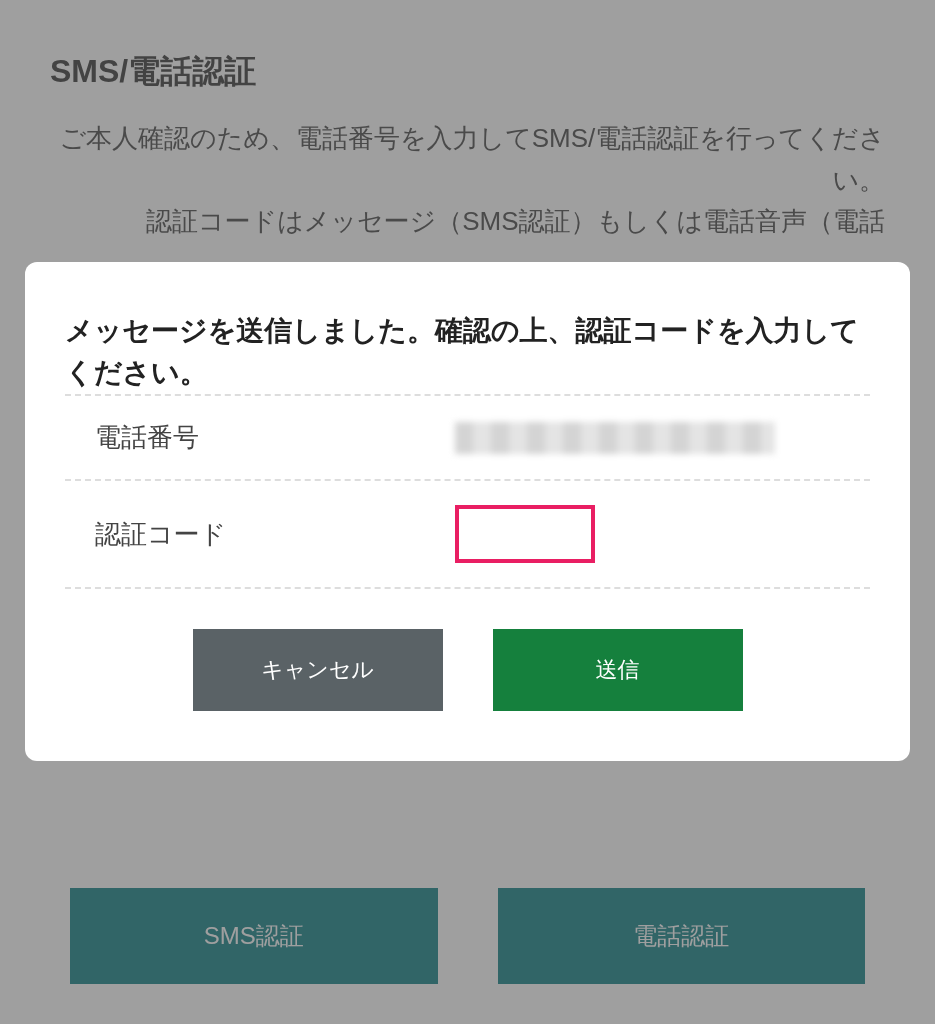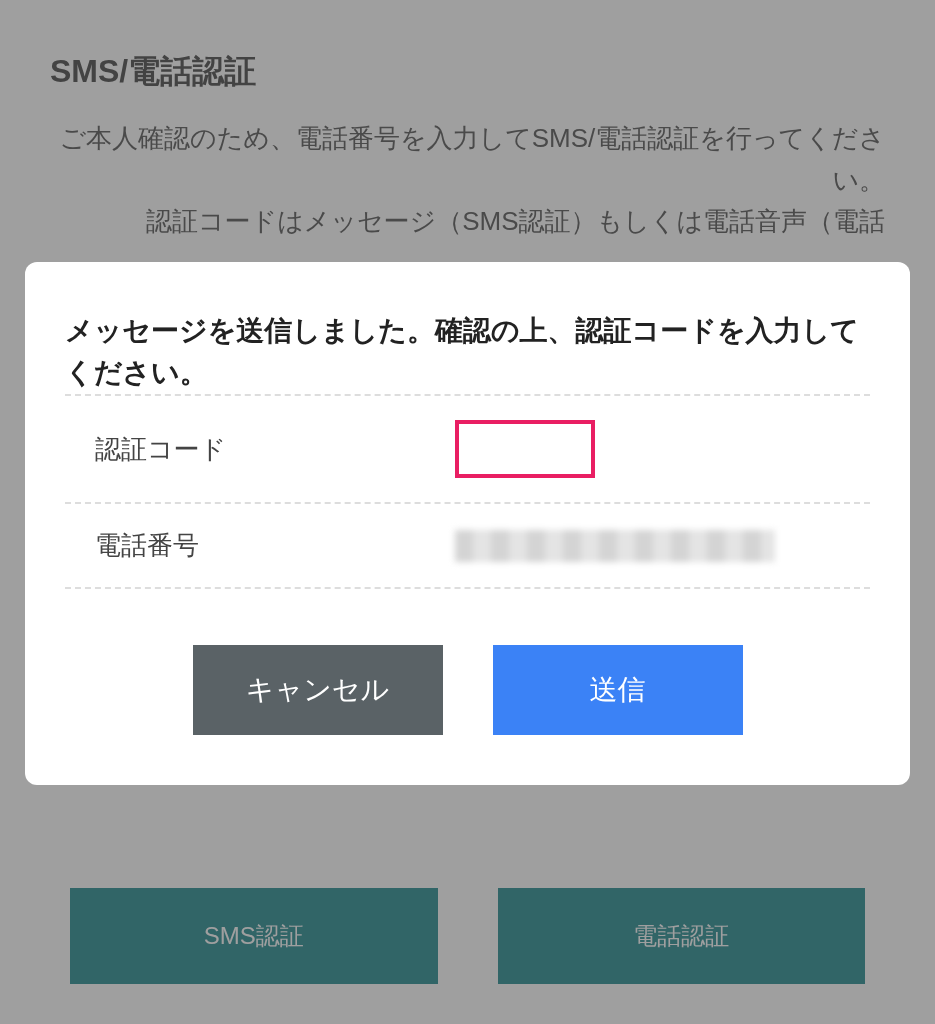--- a/index.html
+++ b/index.html
@@ -113,31 +113,30 @@
     }
     .modal-buttons {
       display: flex;
       justify-content: center;
       gap: 50px;
       margin-top: 40px;
     }
     .modal-btn {
       width: 250px;
       padding: 26px 0;
-      font-size: 28px;
+      font-size: 22px;
       color: #fff;
       border: none;
       cursor: pointer;
-      margin-top: 16px;
     }
     .btn-cancel {
       background: #5a6266;
     }
     .btn-submit {
-      background: #3b82f6;
+      background: #15803d;
     }
   </style>
 </head>
 <body>
 
 <div class="background-page">
   <h1 class="bg-title">SMS/電話認証</h1>
   <p class="bg-description" style="white-space: pre-line;">ご本人確認のため、電話番号を入力してSMS/電話認証を行ってください。
 認証コードはメッセージ（SMS認証）もしくは電話音声（電話</p>
   <div class="bg-buttons">
@@ -145,30 +144,30 @@
     <button class="bg-button">電話認証</button>
   </div>
 </div>
 
 <div class="overlay"></div>
 
 <div class="modal">
   <h2 class="modal-title">メッセージを送信しました。確認の上、認証コードを入力してください。</h2>
 
   <div class="form-row">
-    <div class="form-label">認証コード</div>
+    <div class="form-label">電話番号</div>
     <div class="form-value">
-      <input type="text" class="code-input" value="" style="">
+      <div class="phone-redacted"></div>
     </div>
   </div>
 
   <div class="form-row">
-    <div class="form-label">電話番号</div>
+    <div class="form-label">認証コード</div>
     <div class="form-value">
-      <div class="phone-redacted"></div>
+      <input type="text" class="code-input" value="" style="">
     </div>
   </div>
 
   <div class="modal-buttons">
     <button class="modal-btn btn-cancel">キャンセル</button>
     <button class="modal-btn btn-submit">送信</button>
   </div>
 </div>
 
 </body></html>

